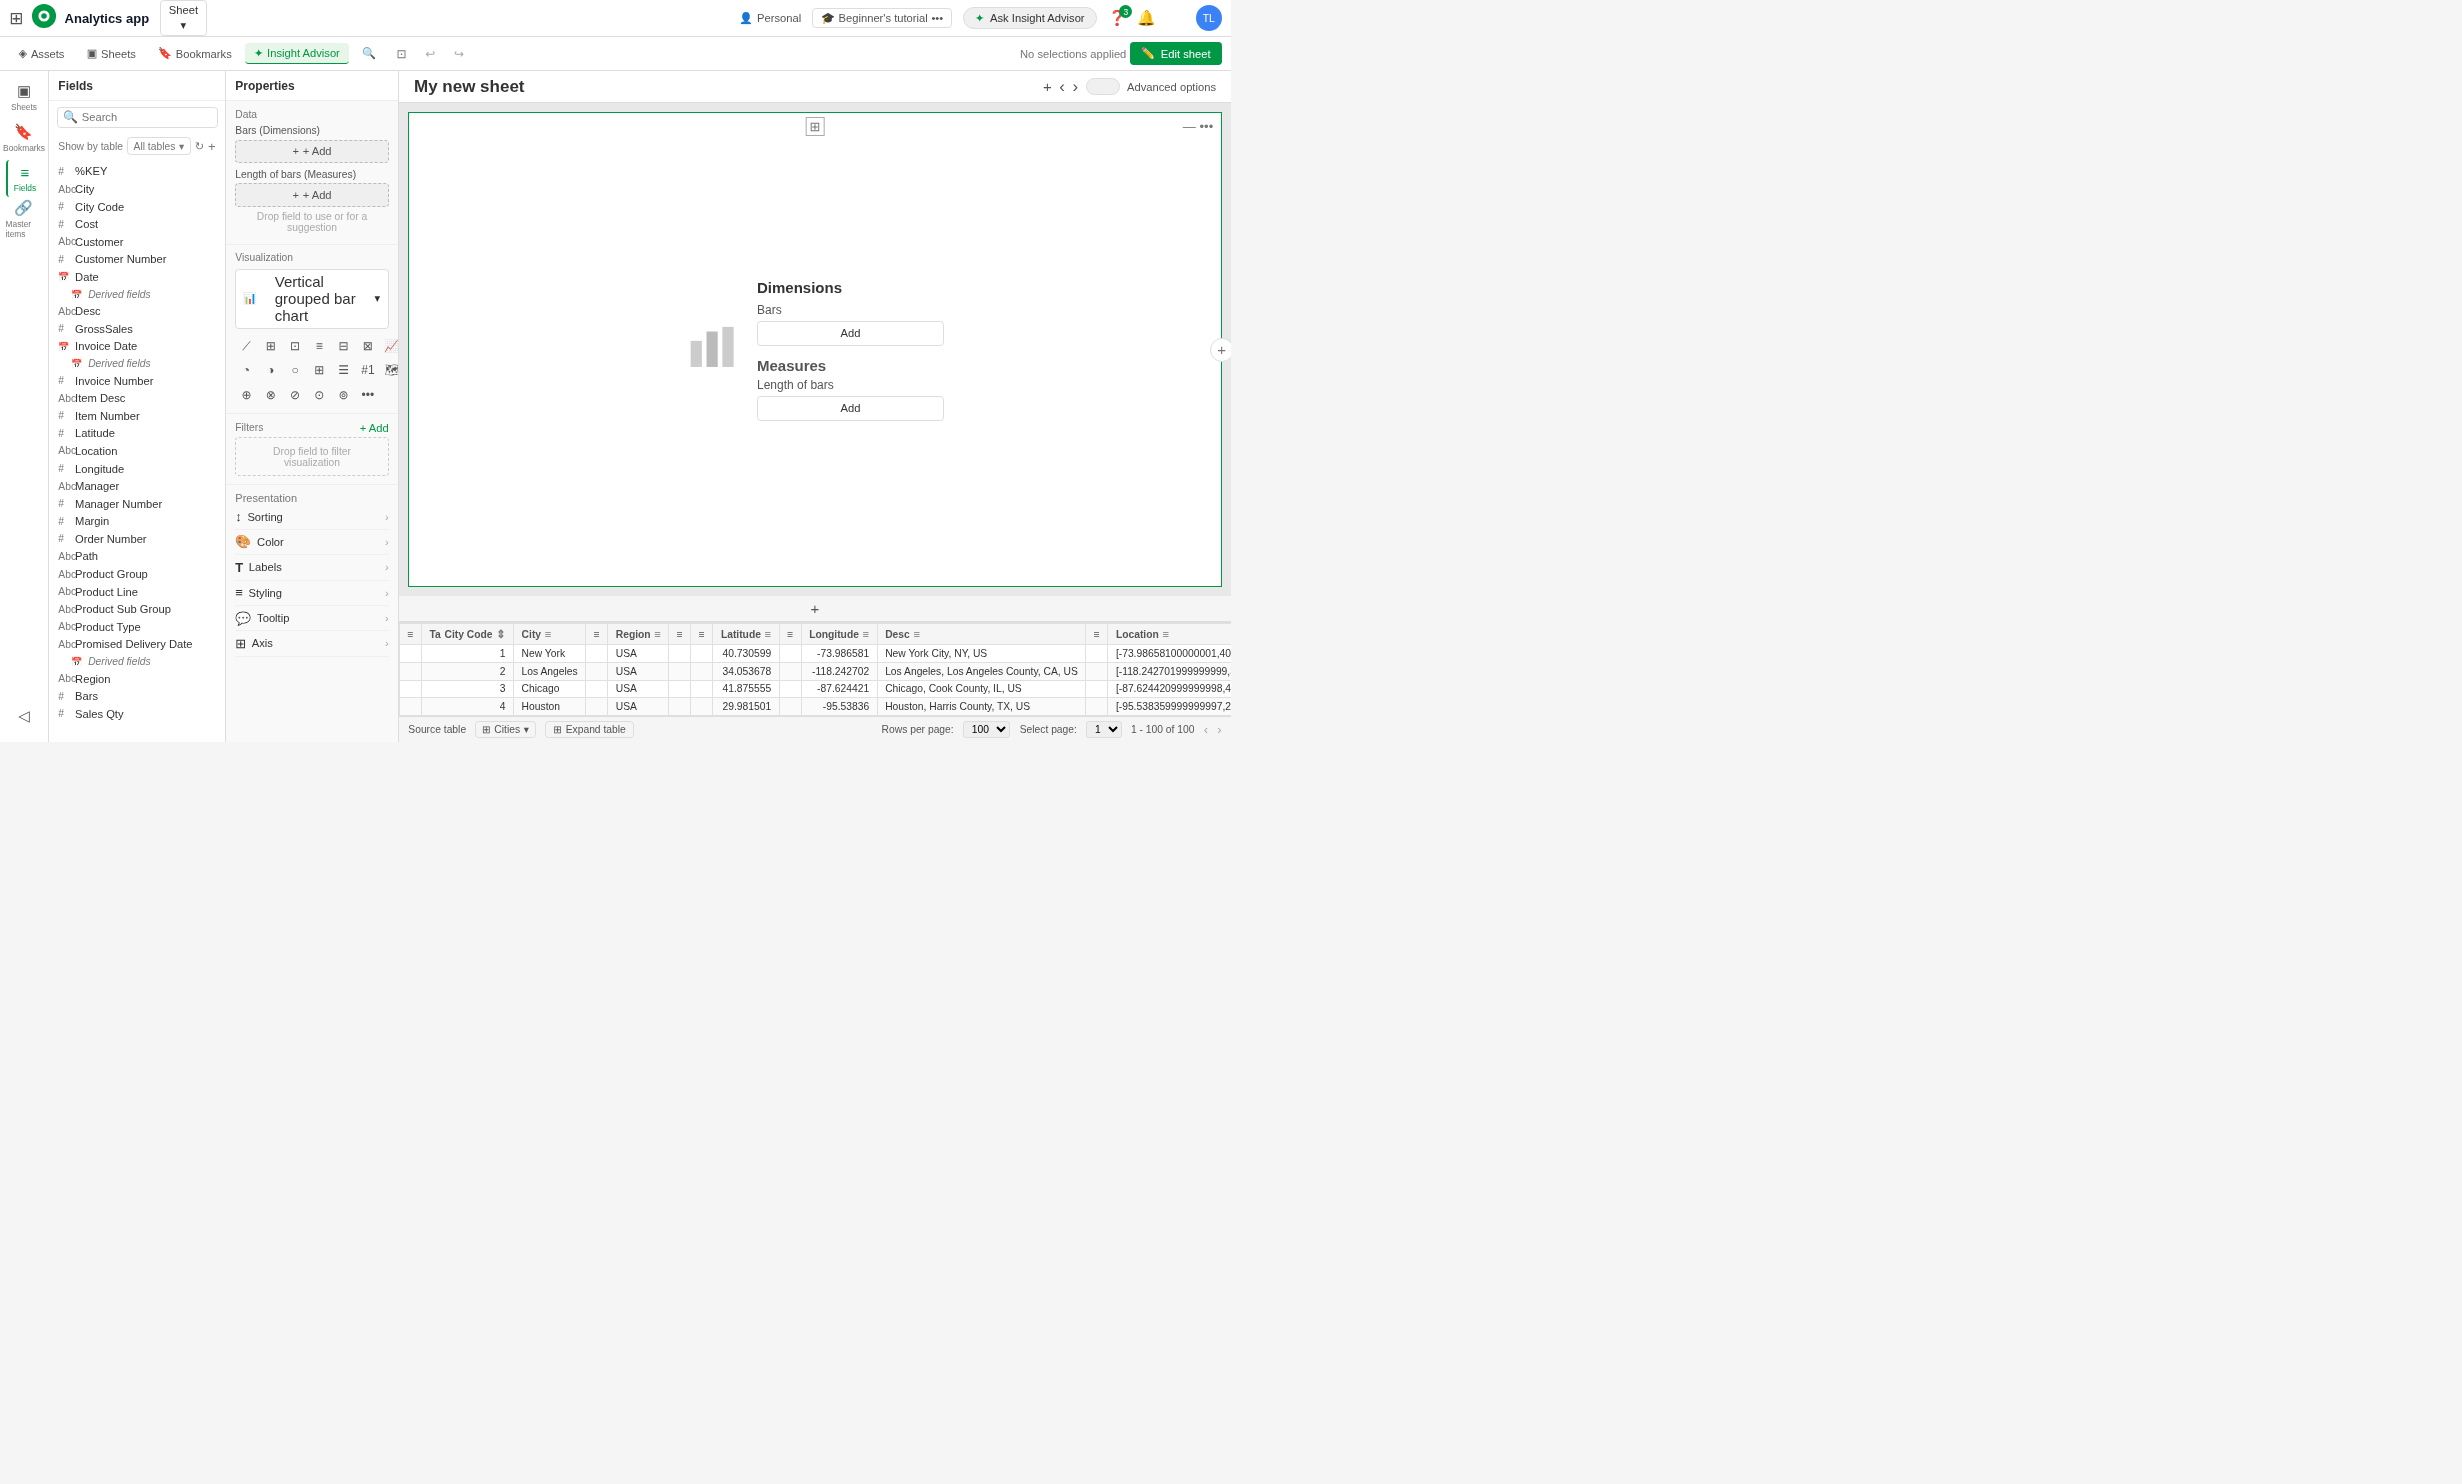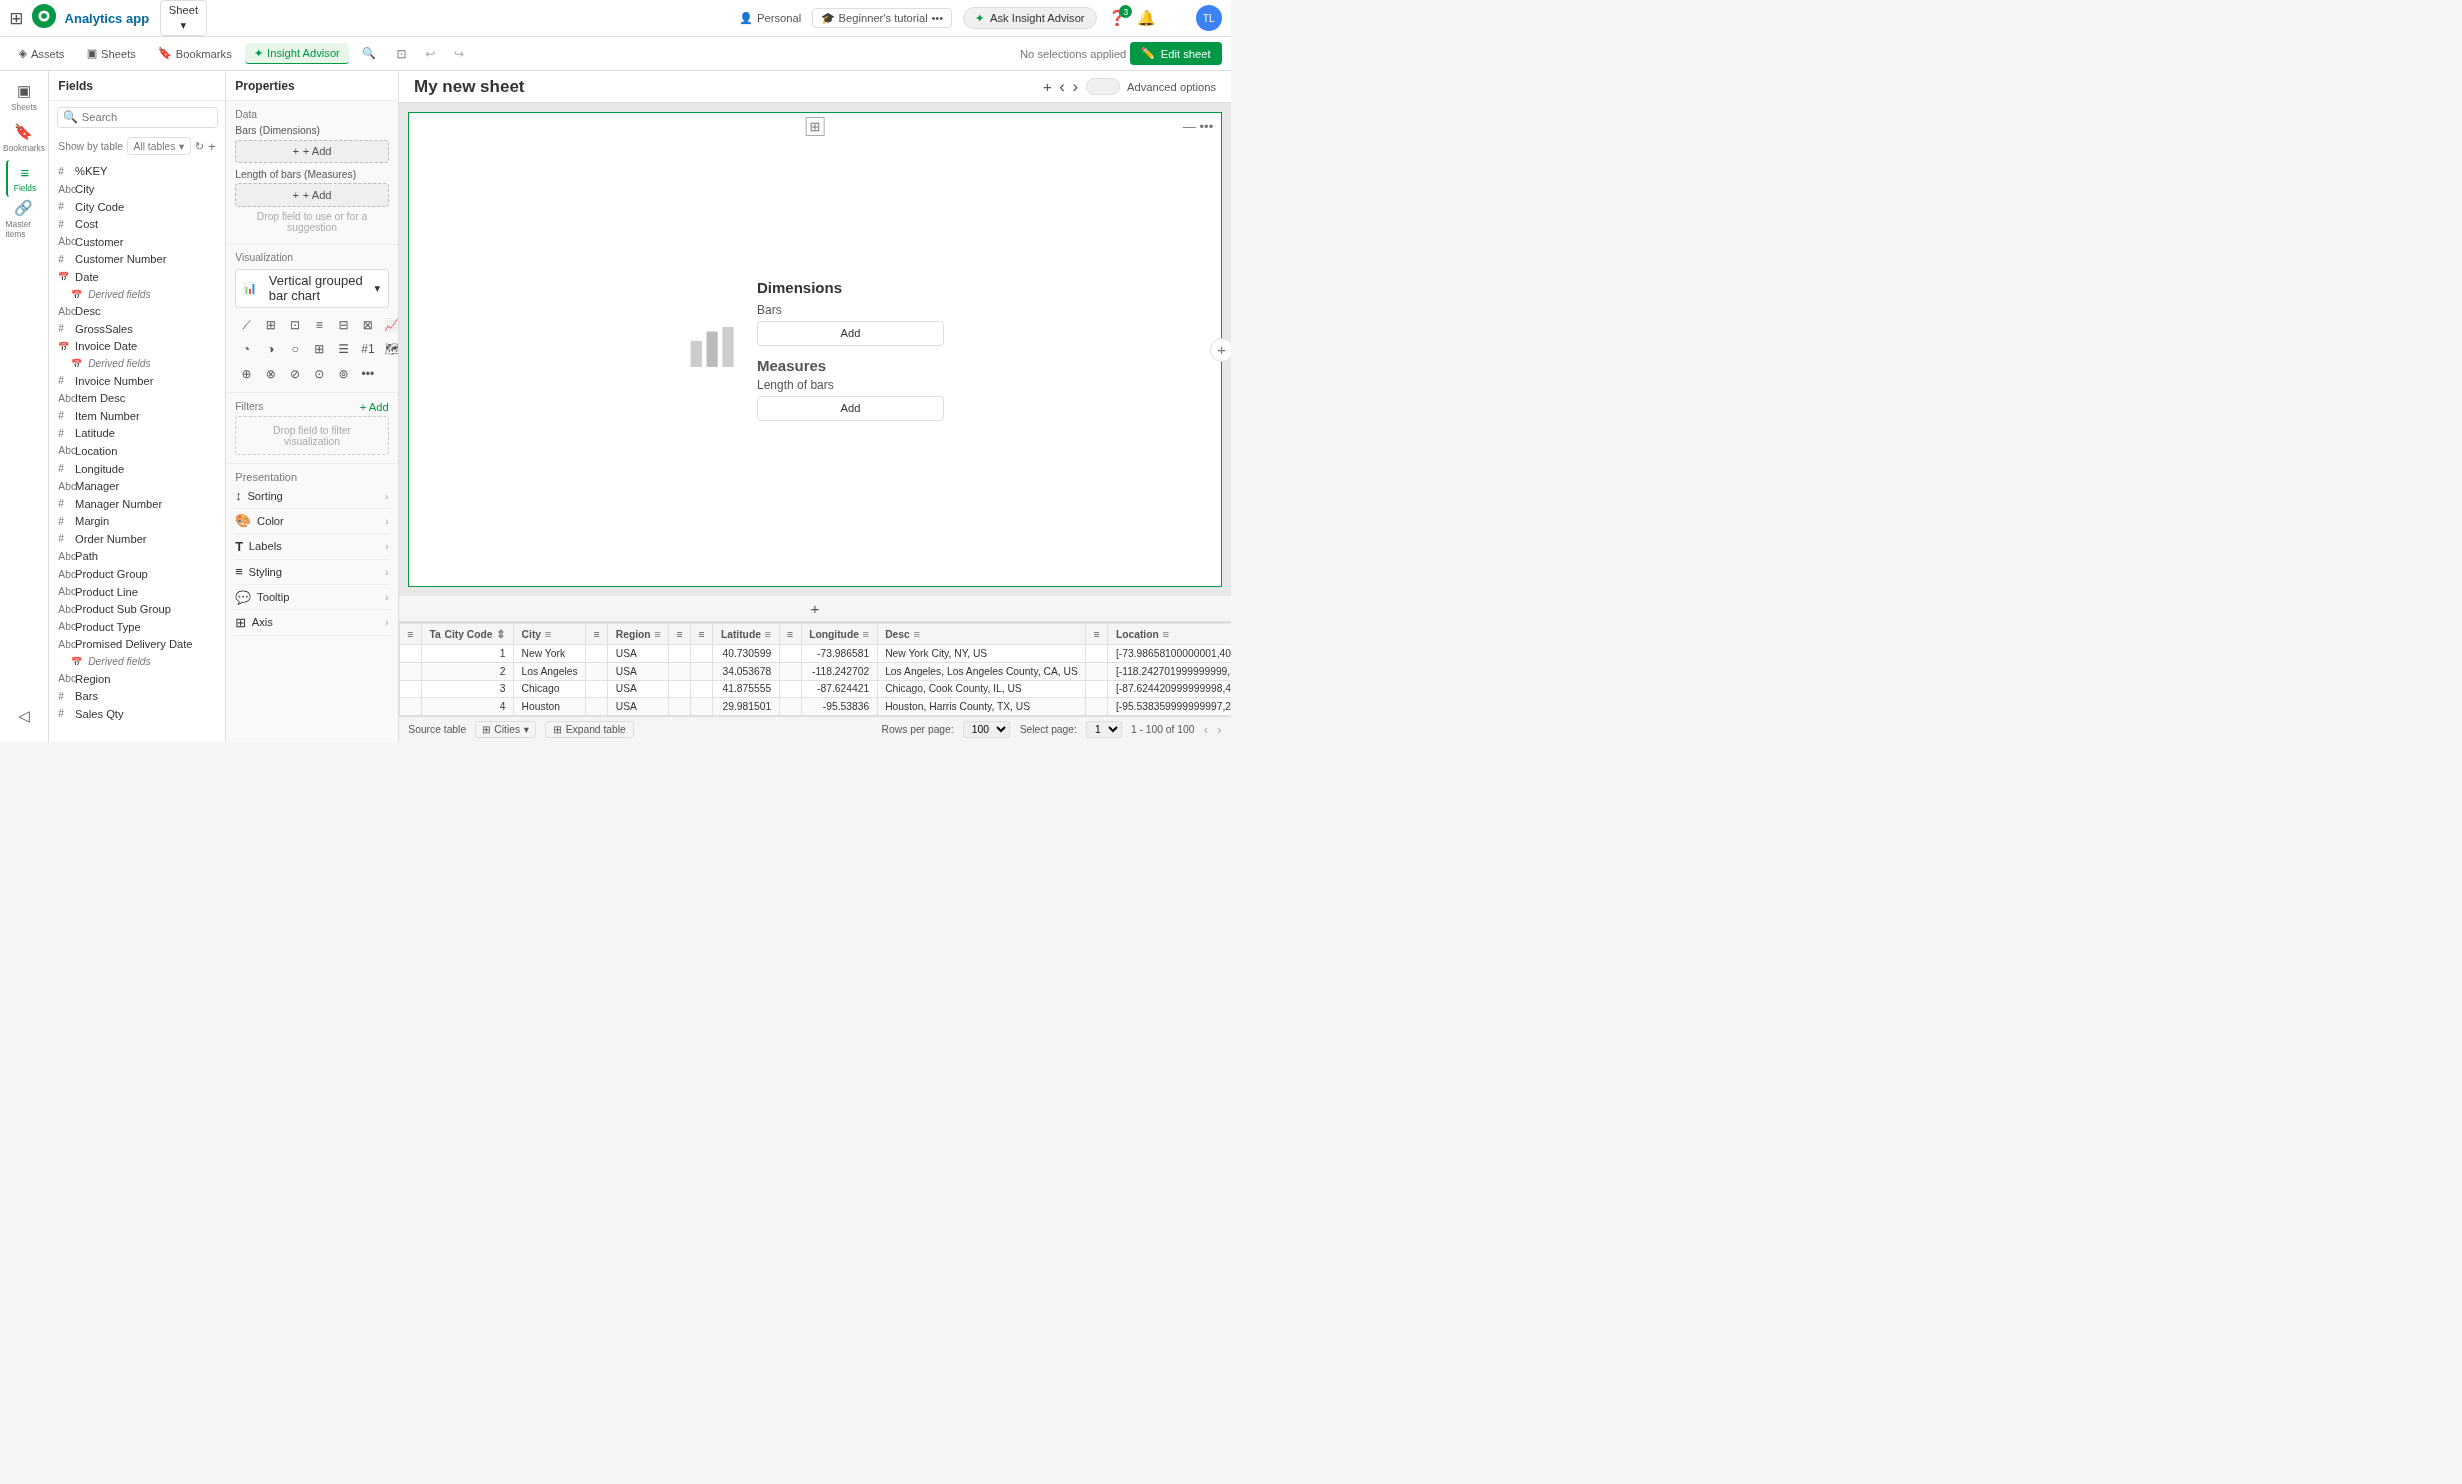--- a/index.html
+++ b/index.html
@@ -4,21 +4,21 @@
   <style>
     * { box-sizing: border-box; margin: 0; padding: 0; }
     body { font-family: 'Segoe UI', Arial, sans-serif; font-size: 12px; background: #f5f5f5; color: #333; overflow: hidden; width: 1231px; height: 742px; }
 
     
     .top-nav {
       display: flex; align-items: center; height: 37px; background: #fff;
       border-bottom: 0.9px solid #ddd; padding: 0 9.3px; gap: 7.5px;
     }
     .top-nav .qlik-logo { font-size: 20.5px; font-weight: bold; color: #009845; }
-    .top-nav .app-name { font-size: 13px; font-weight: 600; color: #0369a1; margin-right: 3.7px; }
+    .top-nav .app-name { font-size: 13px; font-weight: 600; color: #0f172a; margin-right: 3.7px; }
     .top-nav .sheet-dropdown {
       display: flex; align-items: center; gap: 3.7px; border: 0.9px solid #ddd;
       border-radius: 3.7px; padding: 2.8px 7.5px; cursor: pointer; font-size: 11.2px; flex-direction: column;
     }
     .top-nav .spacer { flex: 1; }
     .top-nav .nav-right { display: flex; align-items: center; gap: 11.2px; }
     .top-nav .personal-btn { display: flex; align-items: center; gap: 3.7px; font-size: 11.2px; color: #555; cursor: pointer; }
     .top-nav .tutorial-btn { display: flex; align-items: center; gap: 3.7px; font-size: 11.2px; color: #555; cursor: pointer; border: 0.9px solid #ddd; padding: 2.8px 7.5px; border-radius: 3.7px; }
     .top-nav .ask-advisor-btn {
       display: flex; align-items: center; gap: 5.6px; background: #f0f0f0;
@@ -448,21 +448,21 @@
         <span>+</span>
         <span style="font-size:11.2px;">+ Add</span>
       </button>
       <div class="prop-drop-hint">Drop field to use or for a suggestion</div>
     </div>
 
     <div class="viz-section">
       <div class="viz-section-title">Visualization</div>
       <div class="viz-selector">
         <span style="font-size:11.2px;">📊</span>
-        <span style="font-size:13px;flex:1;margin-left:11px;">Vertical grouped bar chart</span>
+        <span style="font-size:15px;flex:1;margin-left:17px;">Vertical grouped bar chart</span>
         <span>▾</span>
       </div>
       <div class="viz-icons-grid">
         <div class="viz-icon-btn">⟋</div>
         <div class="viz-icon-btn">⊞</div>
         <div class="viz-icon-btn">⊡</div>
         <div class="viz-icon-btn">≡</div>
         <div class="viz-icon-btn">⊟</div>
         <div class="viz-icon-btn">⊠</div>
         <div class="viz-icon-btn">📈</div>

